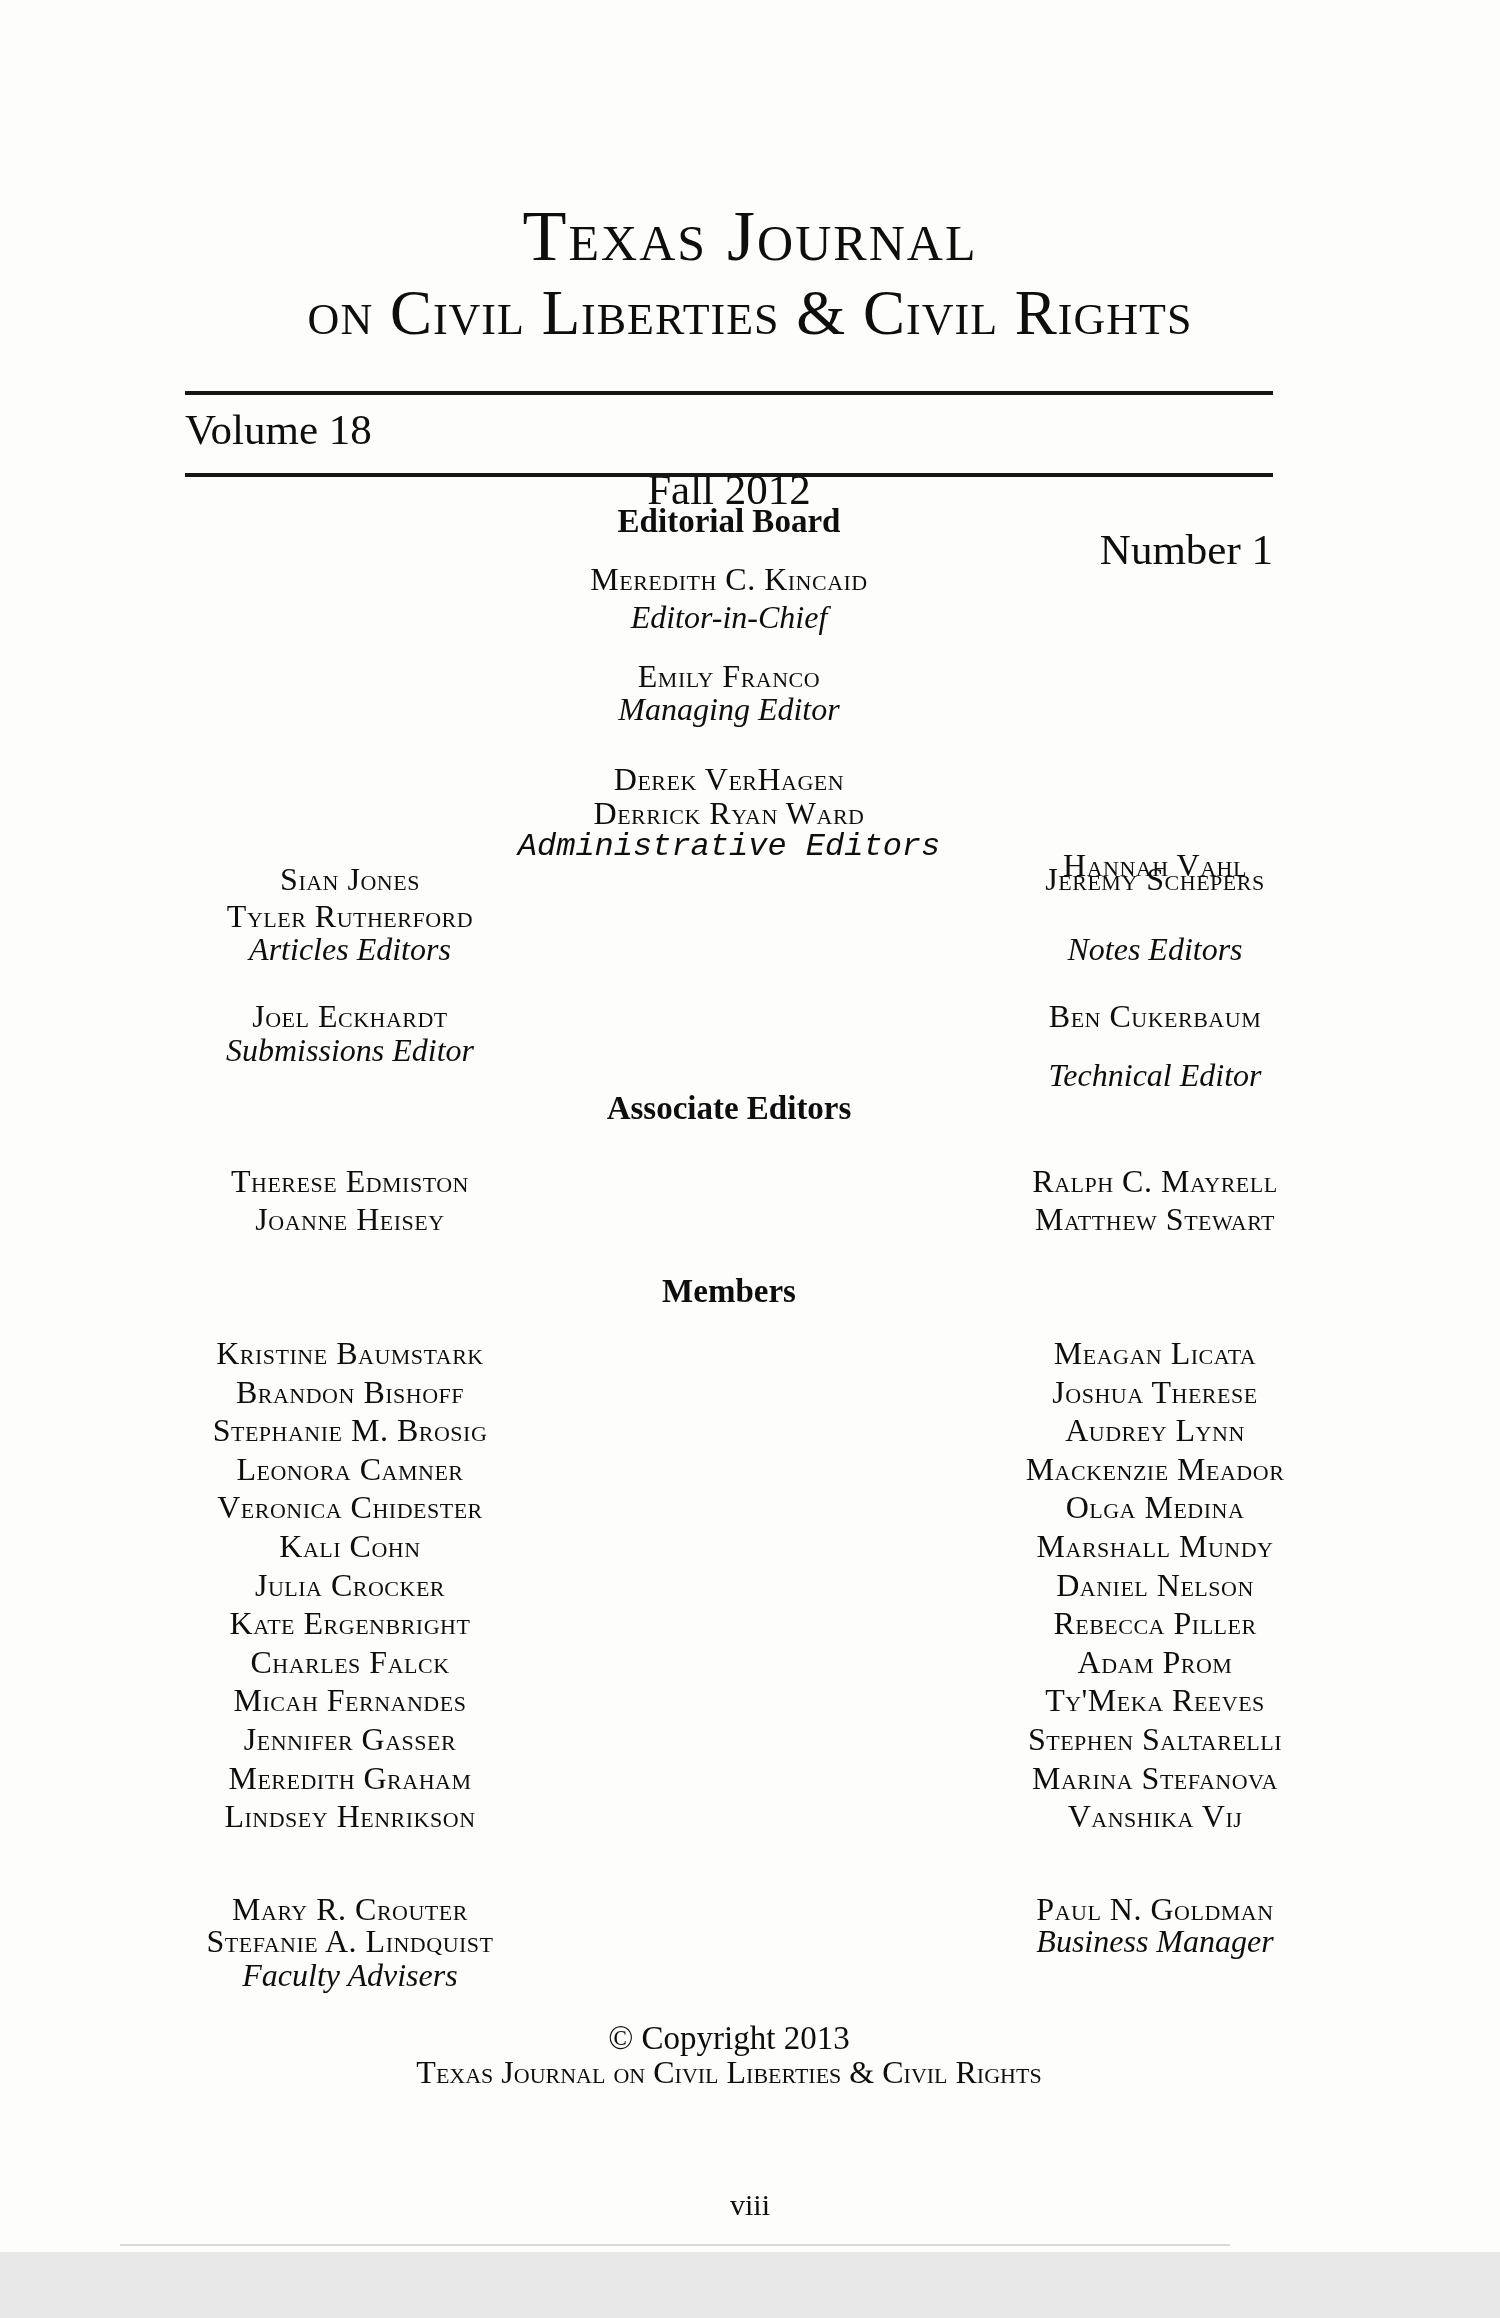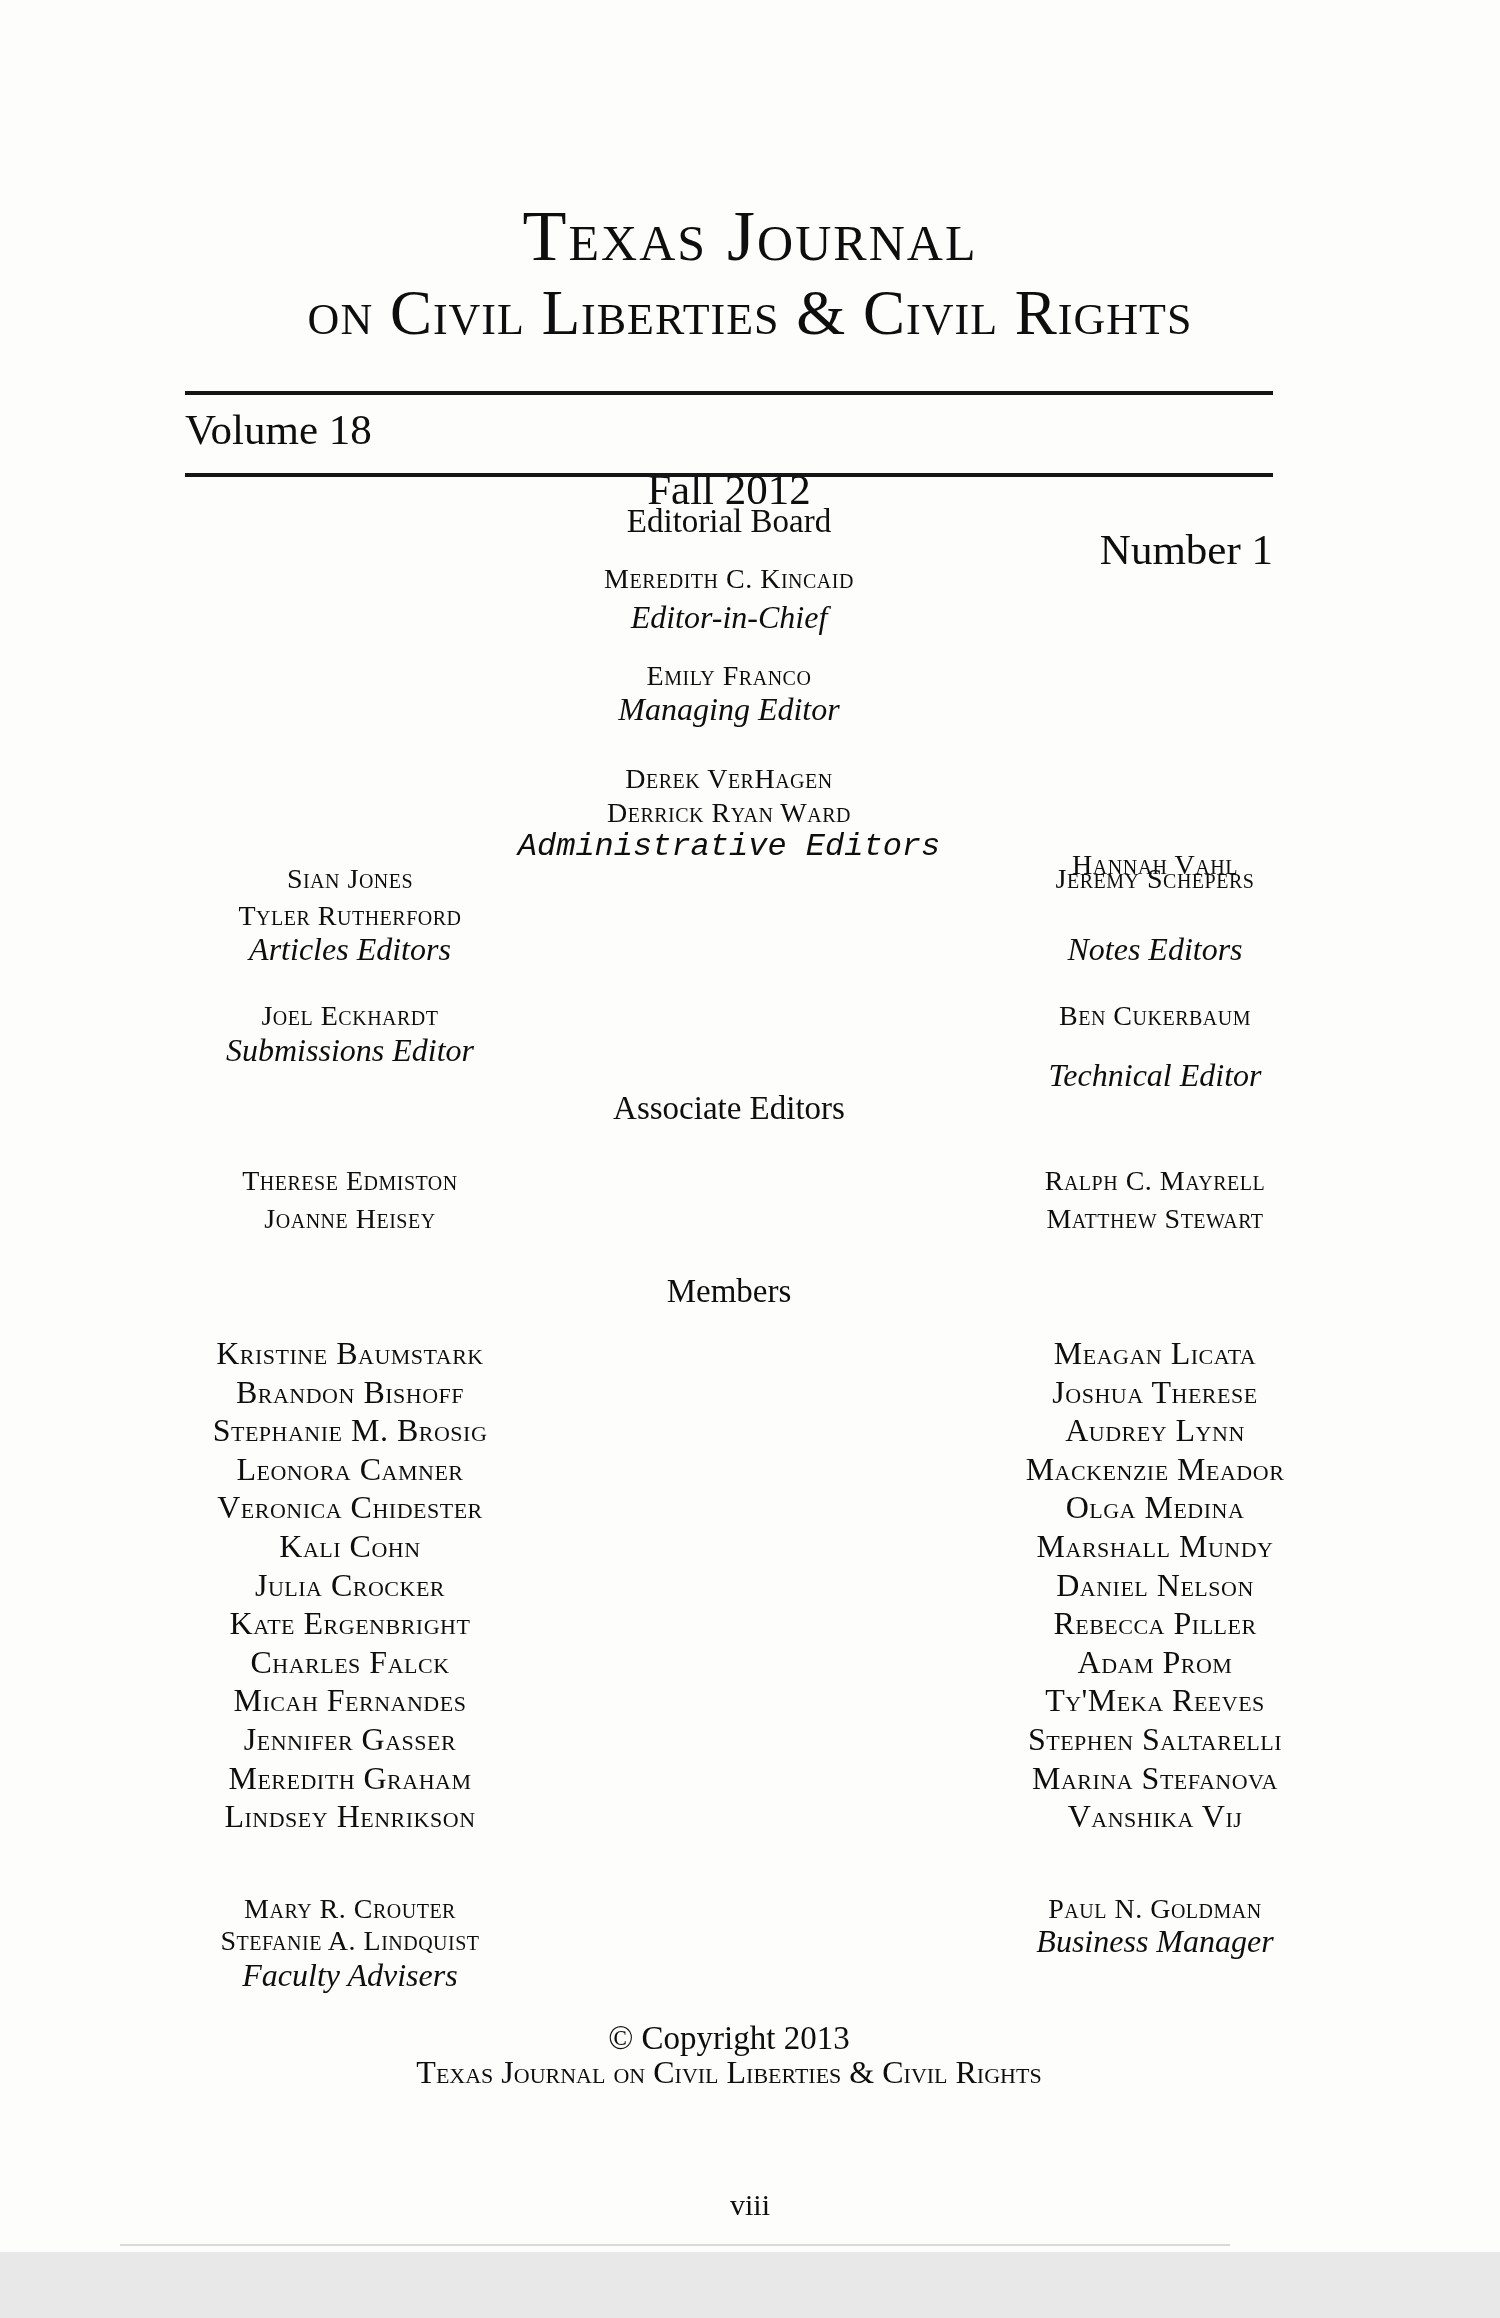--- a/index.html
+++ b/index.html
@@ -21,22 +21,22 @@
   .title1{top:200px;font-size:72px;line-height:72px;letter-spacing:2px;font-variant:small-caps;}
   .title2{top:281px;font-size:63px;line-height:64px;letter-spacing:1px;font-variant:small-caps;}
   .rule{left:185px;width:1088px;height:4px;background:#151515;}
   .rule-top{top:391px;}
   .rule-bottom{top:473px;}
   .issuebar{top:400px;left:185px;width:1088px;display:flex;font-size:43px;line-height:60px;flex-direction:column;}
   .issuebar .c{flex:1;}
   .issuebar .c.l{text-align:left;}
   .issuebar .c.m{text-align:center;}
   .issuebar .c.r{text-align:right;}
-  .heading{font-weight:normal;font-size:33px;line-height:38px;}
-  .name{font-size:28px;line-height:38px;font-variant:small-caps;letter-spacing:0.5px;font-family:Liberation Serif, serif;}
+  .heading{font-weight:bold;font-size:33px;line-height:38px;}
+  .name{font-size:32px;line-height:38px;font-variant:small-caps;letter-spacing:0.5px;font-family:Liberation Serif, serif;}
   .role{font-size:32px;line-height:38px;font-style:italic;}
   .namelist div{font-size:32px;font-variant:small-caps;letter-spacing:0.5px;}
   .members-list{font-size:32px;line-height:38.6px;}
   .copyright{font-size:33px;line-height:36px;}
   .pagenum{top:2188px;font-size:30px;line-height:34px;}
   .artifact-line{left:120px;bottom:6px;width:1110px;height:2px;background:#c9c9c9;opacity:.7;}
 </style>
 </head>
 <body>
 

